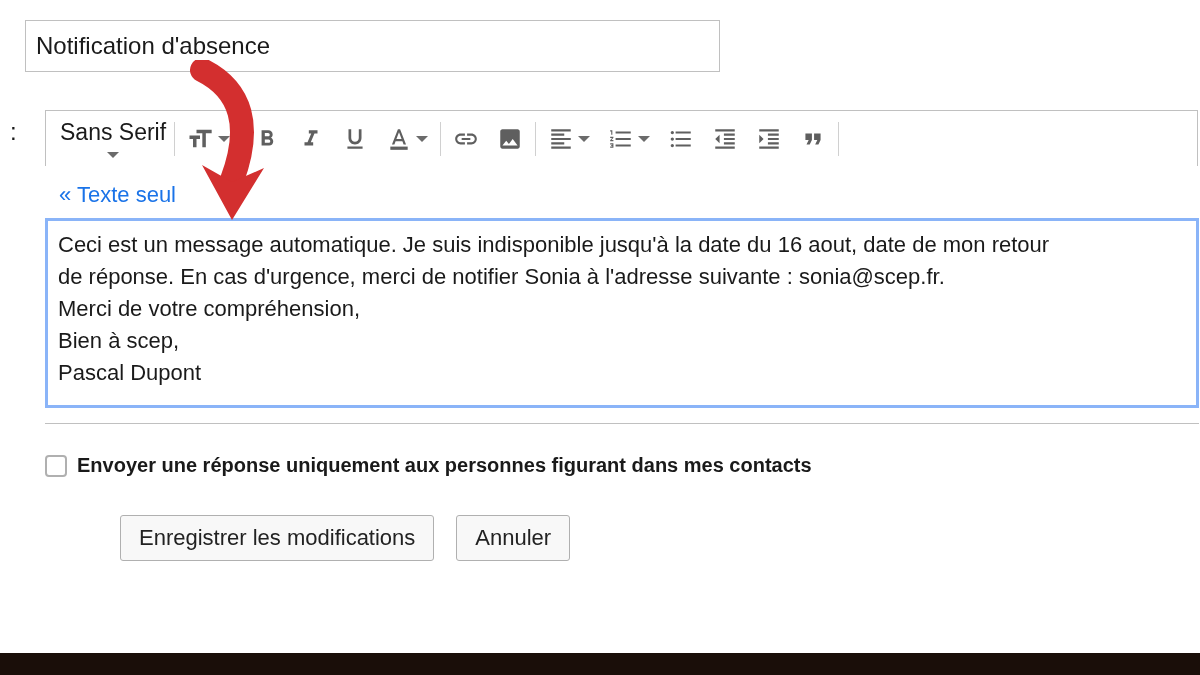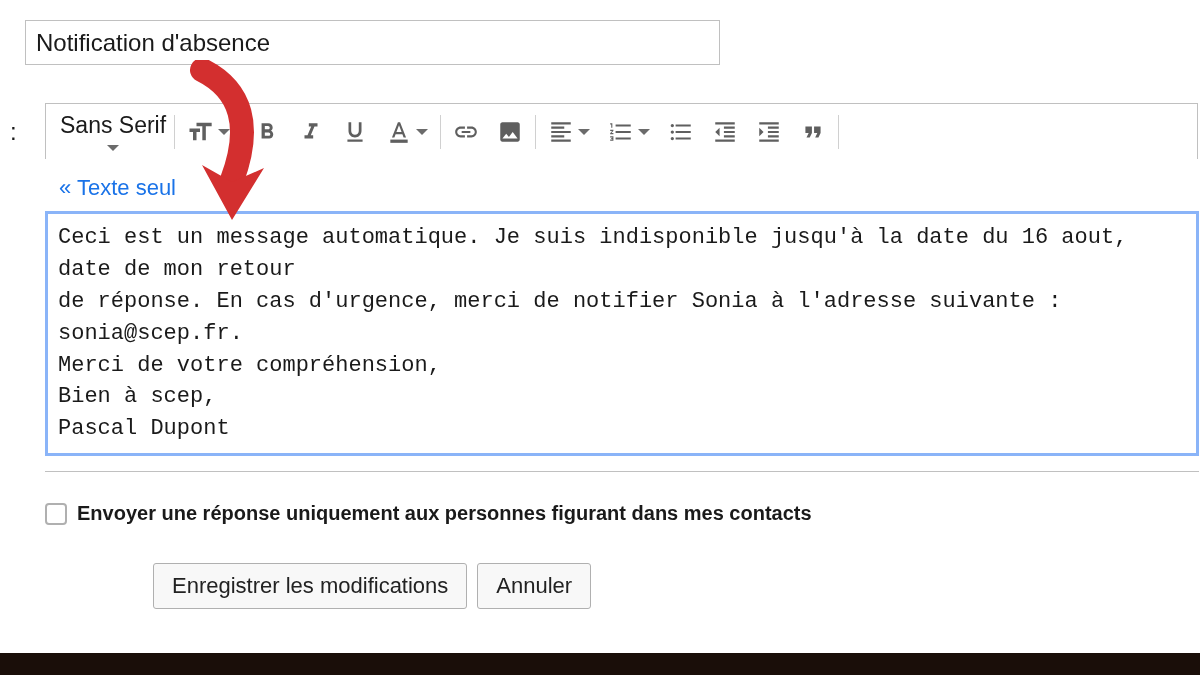--- a/index.html
+++ b/index.html
@@ -14,21 +14,21 @@
       height: 675px;
       overflow: hidden;
       position: relative;
     }
     .container {
       padding: 20px 25px 0 25px;
       position: relative;
     }
     .subject-input {
       width: 695px;
-      height: 45px;
+      height: 52px;
       border: 1px solid #c0c0c0;
       padding: 6px 10px;
       font-size: 24px;
       font-family: Arial, sans-serif;
       color: #1a1a1a;
       margin-bottom: 38px;
     }
     .colon-label {
       position: absolute;
       left: 10px;
@@ -99,21 +99,21 @@
     }
     .message-box {
       border: 3px solid #8ab4f8;
       width: 1154px;
       min-height: 190px;
       padding: 8px 10px;
       font-size: 22px;
       line-height: 1.45;
       color: #1a1a1a;
       outline: none;
-      font-family: Liberation Mono, monospace;
+      font-family: Liberation Sans, sans-serif;
     }
     .message-box .line {
       display: block;
     }
     .bottom-border {
       border-bottom: 1px solid #c0c0c0;
       width: 1154px;
       height: 16px;
       margin-left: 0;
     }
@@ -131,23 +131,23 @@
       border-radius: 4px;
       cursor: pointer;
     }
     .checkbox-label {
       font-size: 20px;
       font-weight: bold;
       color: #1a1a1a;
     }
     .buttons-row {
       display: flex;
-      gap: 10px;
+      gap: 22px;
       margin-top: 38px;
-      margin-left: 108px;
+      margin-left: 75px;
     }
     .btn {
       border: 1px solid #b0b0b0;
       background: #f8f8f8;
       padding: 9px 18px;
       font-size: 22px;
       color: #222;
       cursor: pointer;
       border-radius: 3px;
       font-family: Arial, sans-serif;

